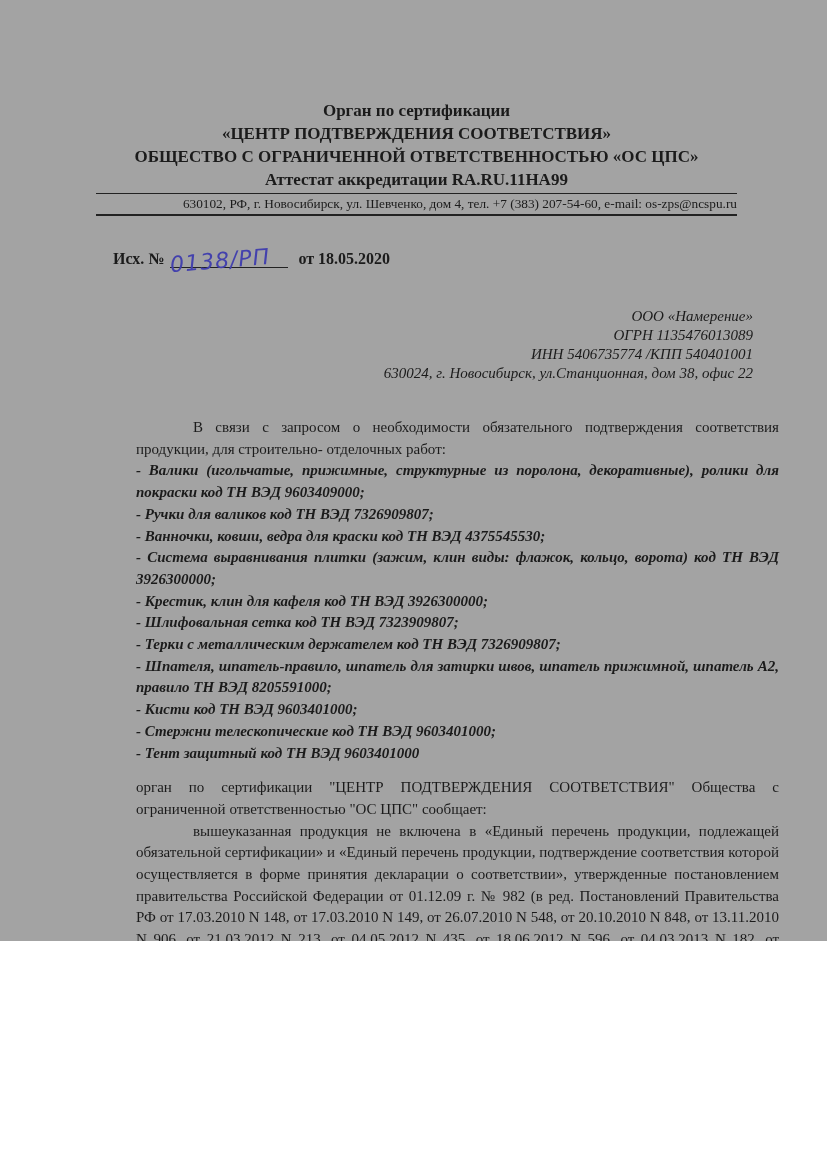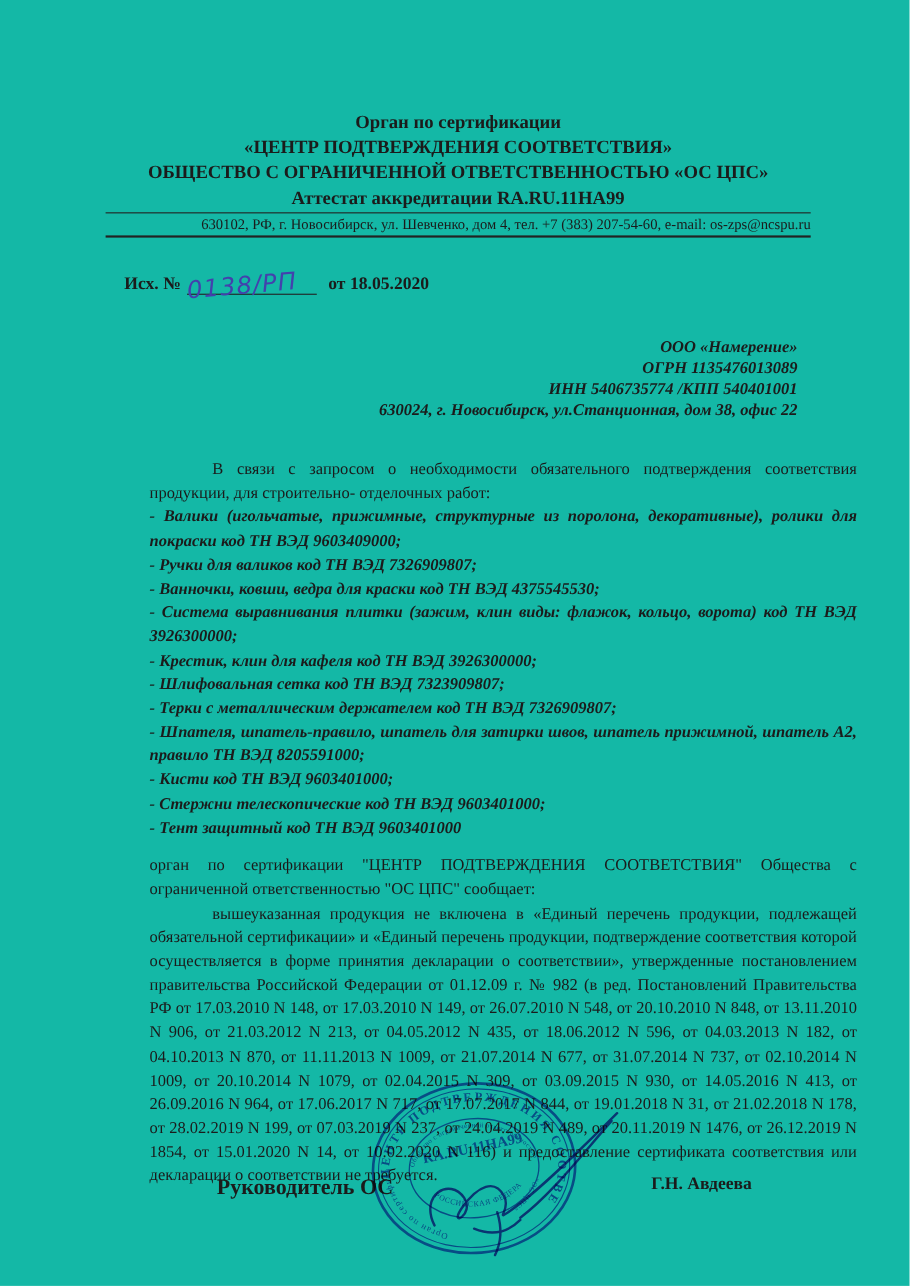--- a/index.html
+++ b/index.html
@@ -1,17 +1,17 @@
 <!DOCTYPE html>
 <html><head>
 <meta charset="utf-8">
 <style>
   html,body { margin:0; padding:0; background:#ffffff; }
   .page {
-    position:relative; width:827px; height:1169px; background:#14b8a6;
+    position:relative; width:827px; height:941px; background:#a3a3a3;
     font-family:"Liberation Serif", serif; color:#1b1b1b; overflow:hidden;
   }
   
   .letterhead {
     position:absolute; left:96px; width:641px; top:99px;
     text-align:center; font-weight:bold; font-size:17px; line-height:23px;
   }
   .rule-thin  { position:absolute; left:96px; width:641px; top:193px; border-top:1.4px solid #222; }
   .lh-address { position:absolute; left:96px; width:641px; top:196px; text-align:right; font-size:13.3px; white-space:nowrap; }
   .rule-thick { position:absolute; left:96px; width:641px; top:214px; border-top:2.6px solid #222; }
@@ -21,22 +21,22 @@
     display:inline-block; width:118px; height:24px; border-bottom:1.6px solid #222;
     margin:0 10px 0 6px; position:relative; vertical-align:bottom;
   }
   .ref-number {
     position:absolute; left:0px; bottom:-6px; color:#4341ad;
     font-family:"DejaVu Sans", sans-serif; font-style:italic; font-weight:400;
     font-size:22px; letter-spacing:1px; transform:rotate(-5deg); white-space:nowrap;
   }
   
   .addressee {
-    position:absolute; right:102px; top:307px; text-align:right;
-    font-weight:bold; font-style:italic; font-size:15px; line-height:19px;
+    position:absolute; right:74px; top:307px; text-align:right;
+    font-weight:normal; font-style:italic; font-size:15px; line-height:19px;
   }
   
   .body-text {
     position:absolute; left:96px; width:643px; top:417px;
     font-size:15px; line-height:21.7px; text-align:justify;margin-left:40px;
   }
   .body-text p { margin:0; }
   .intro { text-indent:57px; }
   .product { font-weight:bold; font-style:italic; }
   .st1 { margin-top:13px !important; }

